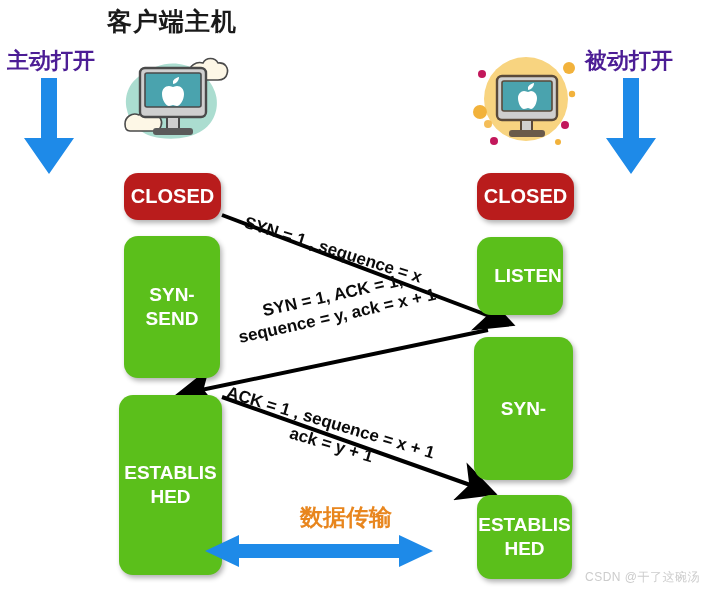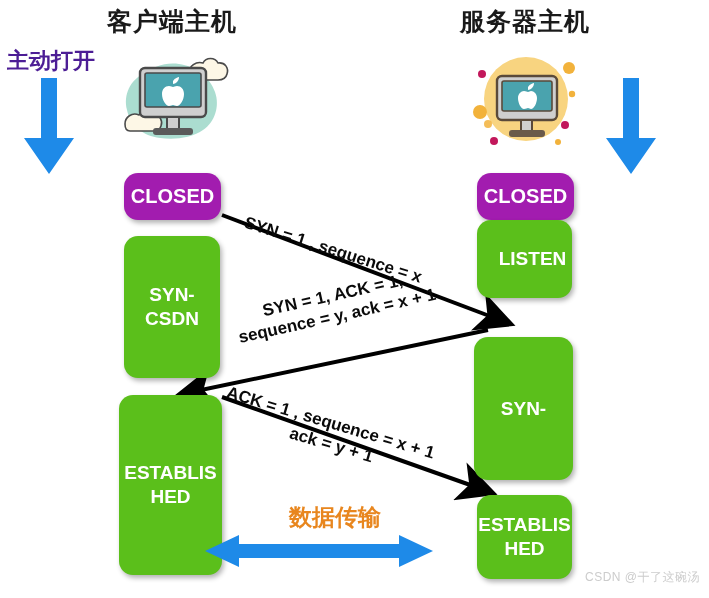--- a/index.html
+++ b/index.html
@@ -56,29 +56,29 @@
     justify-content: center;
     text-align: center;
     color: #ffffff;
     font-weight: 700;
     font-size: 19px;
     line-height: 1.25;
     box-shadow: 2px 3px 5px rgba(0,0,0,0.30);
     box-sizing: border-box;
     padding: 2px 4px;
   }
-  .state-closed { background: #a21caf; }
+  .state-closed { background: #b91c1c; }
   .state-green  { background: #5bbf1b; }
 
   #client-closed      { left: 124px; top: 173px; width: 97px;  height: 47px;  font-size: 20px; }
   #client-syn-send    { left: 124px; top: 236px; width: 96px;  height: 142px; }
   #client-established { left: 119px; top: 395px; width: 103px; height: 180px; }
 
   #server-closed      { left: 477px; top: 173px; width: 97px;  height: 47px;  font-size: 20px; }
-  #server-listen      { left: 477px; top: 220px; width: 95px;  height: 78px; padding-left: 20px;  }
+  #server-listen      { left: 477px; top: 237px; width: 86px;  height: 78px; padding-left: 20px;  }
   #server-syn-recv    { left: 474px; top: 337px; width: 99px;  height: 143px; }
   #server-established { left: 477px; top: 495px; width: 95px;  height: 84px;  }
 
   
   .msg-label {
     position: absolute;
     font-size: 17px;
     font-weight: 700;
     color: #0a0a0a;
     white-space: nowrap;
@@ -99,21 +99,21 @@
     left: 230px; top: 382px;
     transform: rotate(16.5deg);
     transform-origin: left top;
     text-align: center;
   }
   .msg-line2 { display: block; }
 
   
   #data-transfer-label {
     position: absolute;
-    left: 289px; top: 502px;
+    left: 300px; top: 502px;
     font-size: 23px;
     font-weight: 700;
     color: #e8861e;
     white-space: nowrap;
   }
   #data-transfer-arrow { position: absolute; left: 205px; top: 533px; }
 
   
   #watermark {
     position: absolute;
@@ -131,23 +131,23 @@
     width: 709px; height: 598px;
     pointer-events: none;
   }
 </style>
 </head>
 <body>
 
 <div id="canvas">
 
   <div class="host-title" id="client-title">客户端主机</div>
-  <div class="host-title" id="server-title">服务器主机</div>
 
   <div class="open-label" id="active-open-label">主动打开</div>
+  <div class="open-label" id="passive-open-label">被动打开</div>
 
   <div class="down-arrow" style="left:16px; top:78px;">
     <svg width="66" height="98" viewBox="0 0 66 98">
       <polygon points="25,0 41,0 41,60 58,60 33,96 8,60 25,60" fill="#1e8ae8"></polygon>
     </svg>
   </div>
 
   <div class="down-arrow" style="left:598px; top:78px;">
     <svg width="66" height="98" viewBox="0 0 66 98">
       <polygon points="25,0 41,0 41,60 58,60 33,96 8,60 25,60" fill="#1e8ae8"></polygon>
@@ -219,21 +219,21 @@
     <line x1="222" y1="397" x2="490" y2="492" stroke="#000000" stroke-width="4" marker-end="url(#ah)"></line>
   </svg>
 
   <div class="state-box state-closed" id="client-closed">
     <span>CLOSED</span>
   </div>
 
   <div class="state-box state-green" id="client-syn-send">
     <span>
       <span>SYN-</span><br>
-      <span>CSDN</span>
+      <span>SEND</span>
     </span>
   </div>
 
   <div class="state-box state-green" id="client-established">
     <span>
       <span>ESTABLIS</span><br>
       <span>HED</span>
     </span>
   </div>
 

